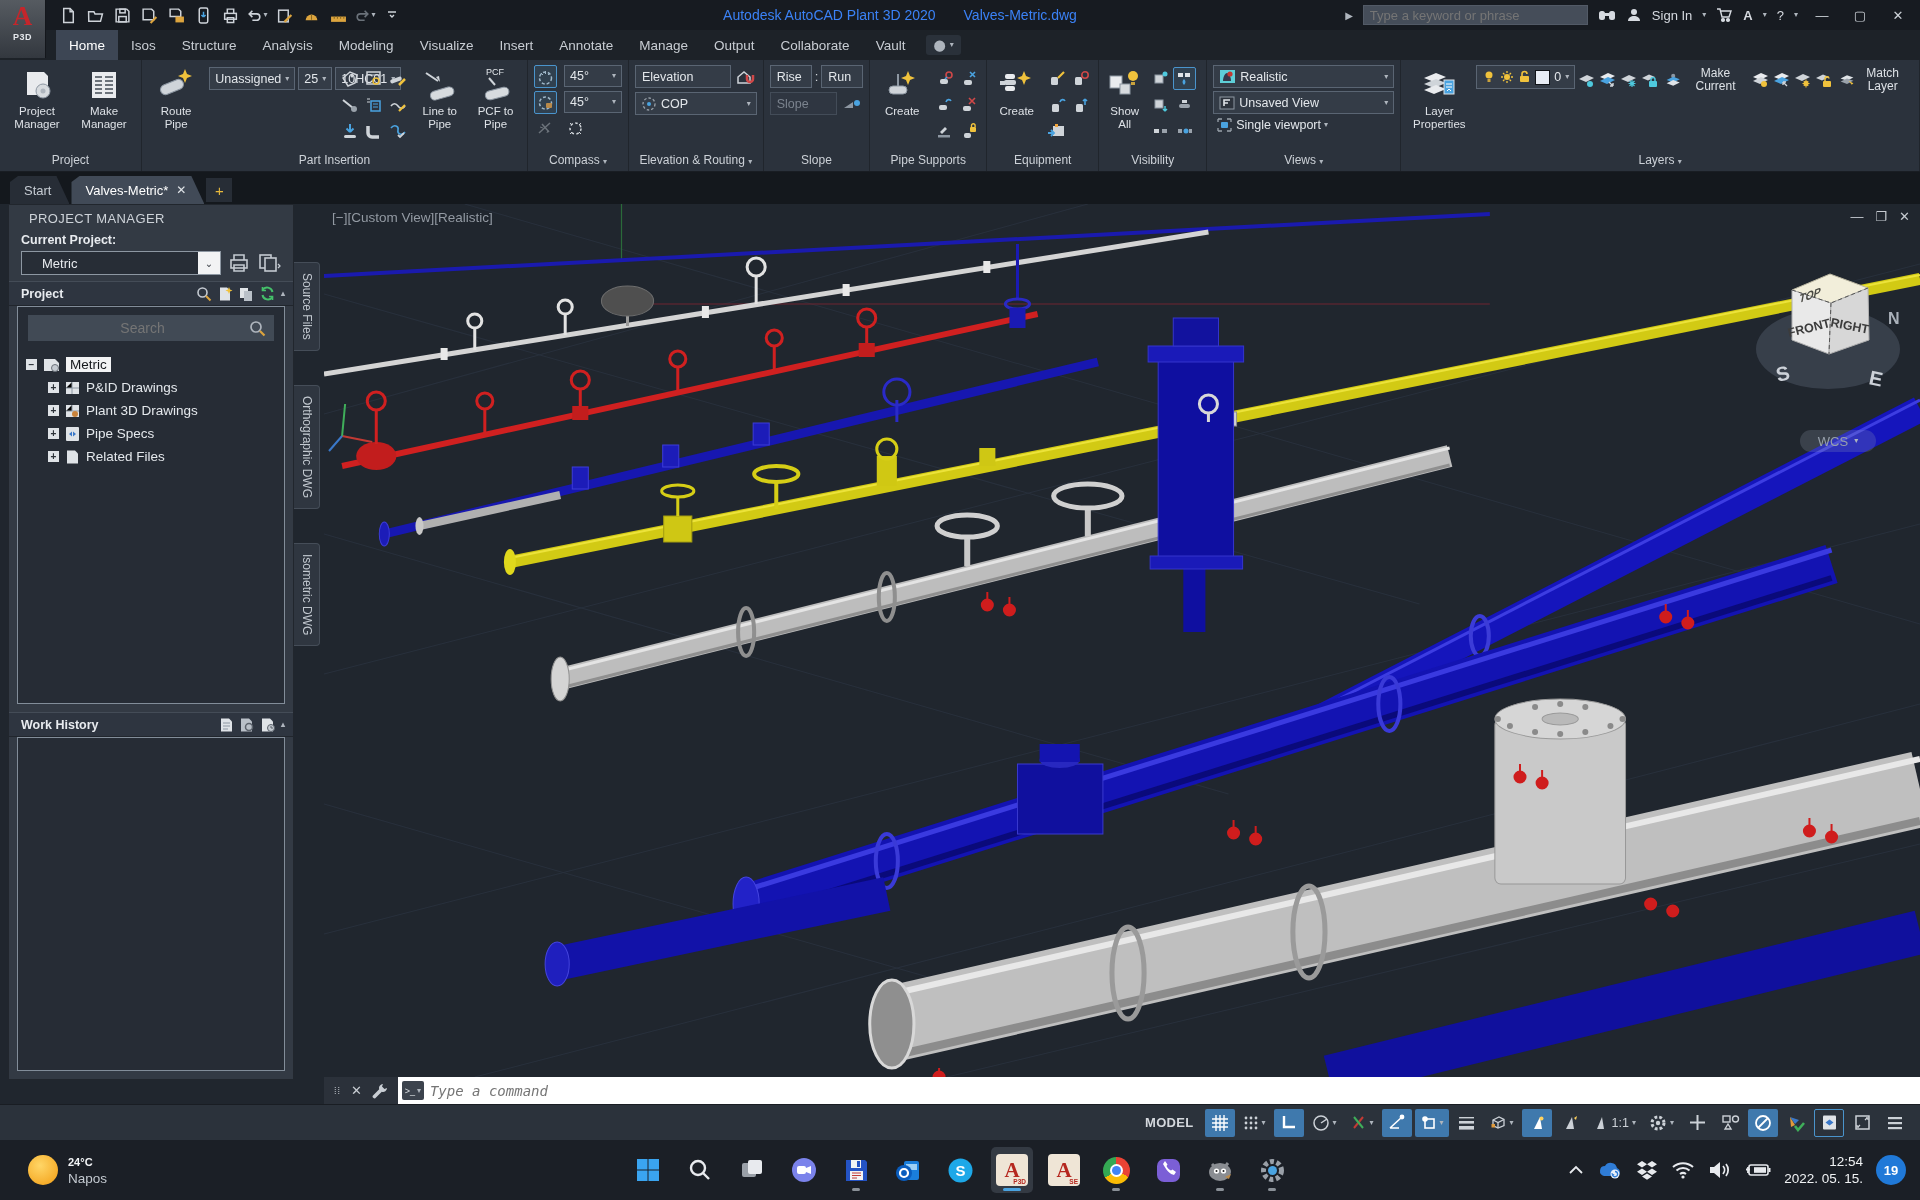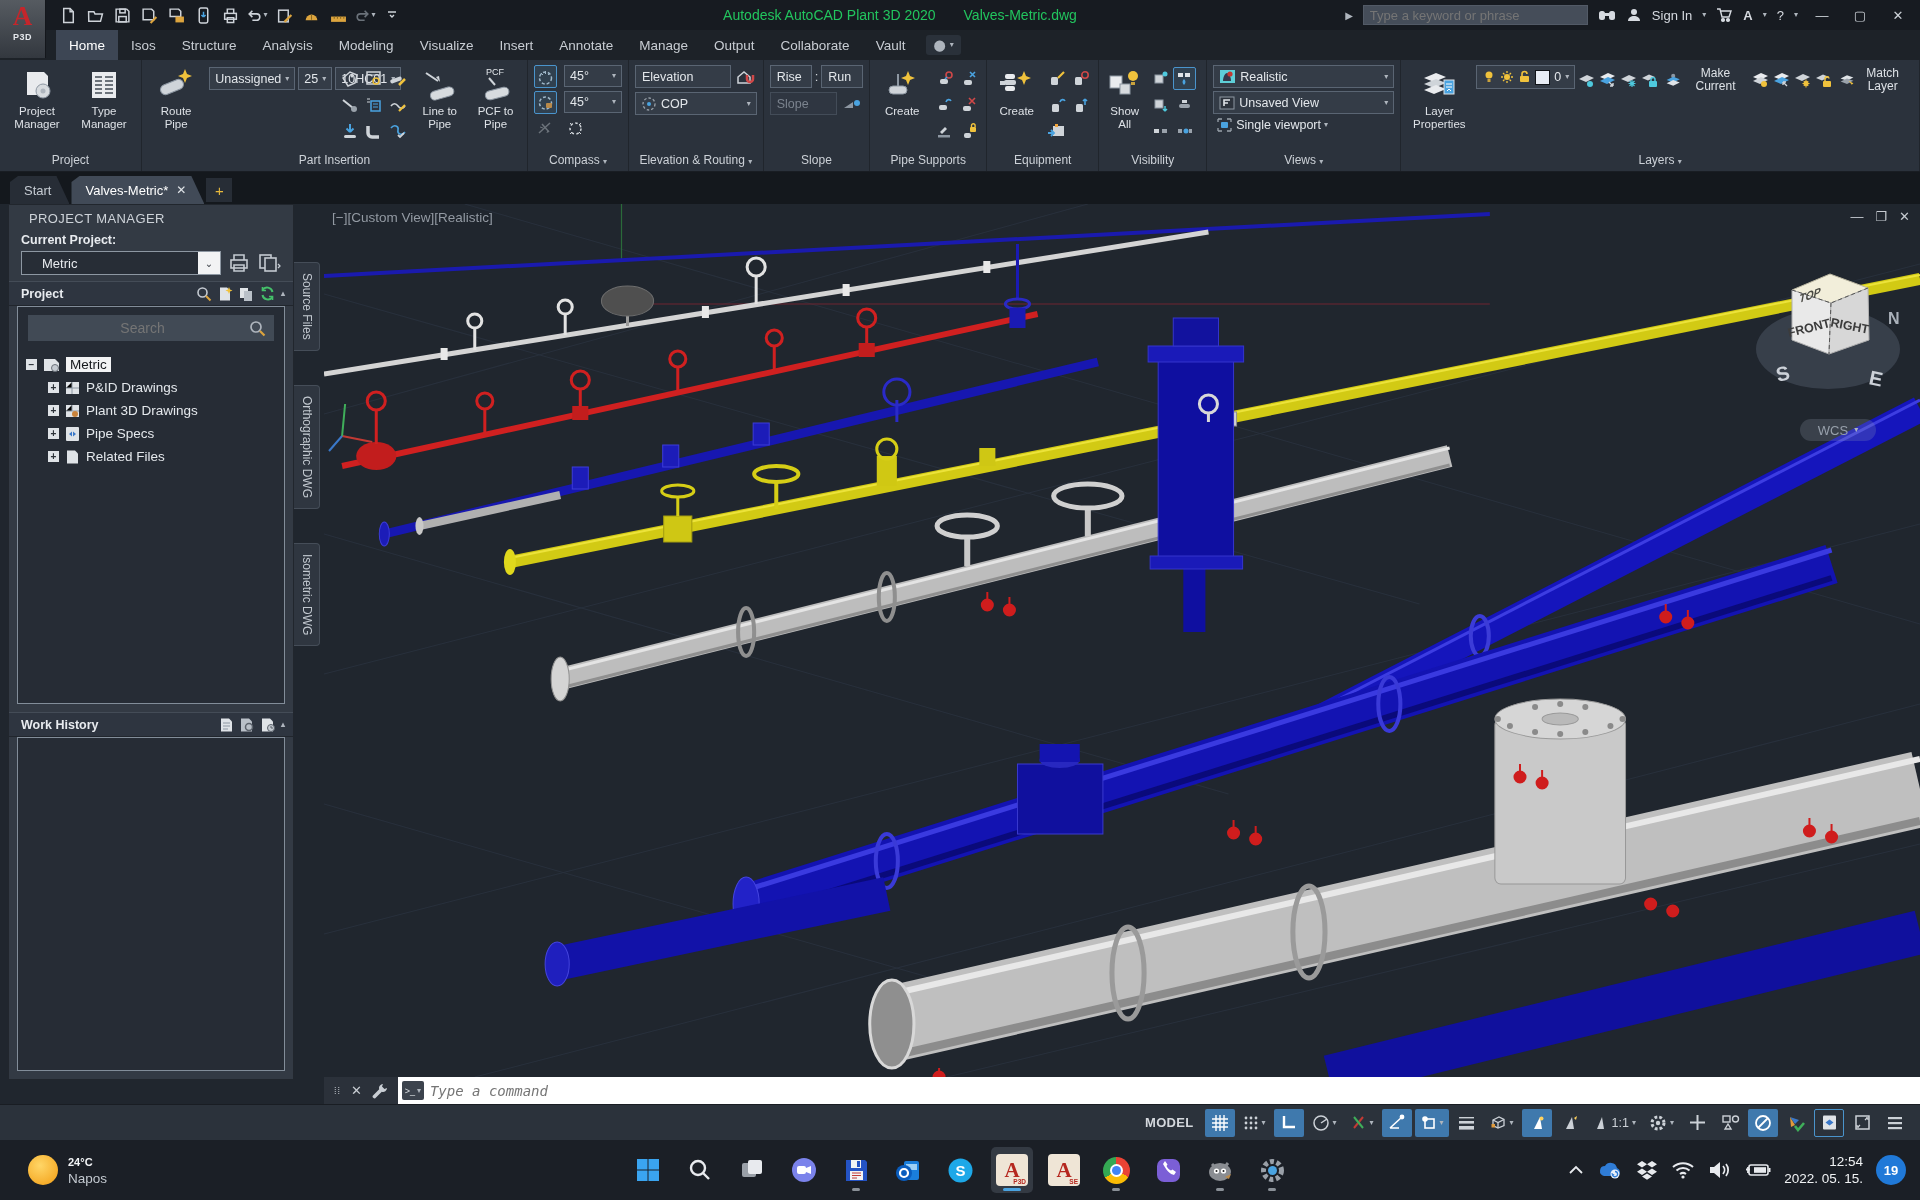--- a/index.html
+++ b/index.html
@@ -11,21 +11,21 @@
 
 .titlebar{height:30px;background:#171b21;display:flex;align-items:center;position:relative;z-index:9}
 .applogo{position:absolute;top:0;left:0;width:46px;height:58px;z-index:10;
   background:linear-gradient(#565b61,#33383f);display:flex;flex-direction:column;align-items:center;
   border-right:1px solid #14171c;cursor:pointer}
 .applogo .a{color:#c5262b;font-weight:bold;font-size:27px;line-height:32px;font-family:"Liberation Serif",serif}
 .applogo .badge{color:#e3e6ea;font-size:9px;font-weight:bold;letter-spacing:.5px}
 .qat{display:flex;align-items:center;gap:3px;margin-left:56px}
 .qat .qbtn{width:24px;height:24px;display:flex;align-items:center;justify-content:center;border-radius:2px}
 .caret{font-size:8px;color:#aeb5bd;line-height:1}
-.tb-title{position:absolute;left:0;right:0;text-align:center;padding-right:120px;font-size:14px;color:#22c55e;pointer-events:none}
+.tb-title{position:absolute;left:0;right:0;text-align:center;padding-right:120px;font-size:14px;color:#3b82f6;pointer-events:none}
 .tb-title .doc{margin-left:28px}
 .tb-right{margin-left:auto;display:flex;align-items:center;gap:10px;padding-right:8px}
 .searchbox{width:225px;height:20px;background:#454d59;border:1px solid #525a66;display:flex;align-items:center;padding:0 6px}
 .searchbox input{width:100%;background:transparent;border:none;outline:none;color:#c3cad2;font-size:13px;font-family:"Liberation Sans",sans-serif}
 .tbtxt{color:#d6dae0;font-size:13px}
 .winbtn{width:28px;height:24px;display:flex;align-items:center;justify-content:center;color:#cdd2d8;font-size:13px}
 
 
 .tabrow{height:30px;background:#1d2228;display:flex;align-items:stretch;padding-left:56px}
 .rtab{padding:0 13px;display:flex;align-items:center;color:#c8cdd3;font-size:13.5px;cursor:pointer}
@@ -90,21 +90,21 @@
   color:#c3c9d0;font-size:12px;display:flex;align-items:center;justify-content:center;
   writing-mode:vertical-rl;padding:10px 0;cursor:pointer}
 .vtab+.vtab{margin-top:34px}
 
 
 .canvas{flex:1;position:relative;background:#20262e;overflow:hidden}
 .scene{position:absolute;top:0;left:0;width:100%;height:873px}
 .vp-label{position:absolute;top:6px;left:8px;color:#939aa3;font-size:13.5px;display:flex;gap:0}
 .vp-controls{position:absolute;top:5px;right:10px;display:flex;gap:12px;color:#c6cbd1;font-size:13px}
 .viewcube{position:absolute;top:50px;right:16px;width:152px;height:170px}
-.wcs{position:absolute;top:215px;right:44px;width:76px;height:22px;border-radius:11px;
+.wcs{position:absolute;top:226px;right:44px;width:76px;height:22px;border-radius:11px;
   background:rgba(150,162,180,.22);display:flex;align-items:center;justify-content:center;gap:6px;
   color:#97a0ab;font-size:13px}
 .cmdbar{position:absolute;left:0;right:0;bottom:0;height:27px;display:flex;align-items:stretch;background:#2b313a}
 .cmd-grip{display:flex;align-items:center;gap:10px;padding:0 10px;color:#c9ced4}
 .cmd-input{flex:1;background:#fff;display:flex;align-items:center;gap:6px;padding:0 4px}
 .cmd-chip{width:22px;height:19px;background:#3c434d;border-radius:2px;display:flex;align-items:center;justify-content:center;gap:2px;
   color:#dfe3e7;font-size:9px}
 .cmd-input input{flex:1;border:none;outline:none;font-family:"DejaVu Sans Mono",monospace;font-style:italic;
   font-size:14px;color:#5c5c5c;background:transparent}
 
@@ -301,21 +301,21 @@
           </span>
         <span>Project Manager</span>
       </div>
       <div class="bigbtn">
         <span class="bicon">
             <svg width="34" height="34" viewBox="0 0 34 34">
               <rect x="5" y="4" width="24" height="26" fill="#e9ebee"></rect>
               <path d="M8 9h7M8 13h7M8 17h7M8 21h7M8 25h7M18 9h8M18 13h8M18 17h8M18 21h8M18 25h8" stroke="#6b727a" stroke-width="2"></path>
             </svg>
           </span>
-        <span>Type Manager</span>
+        <span>Make Manager</span>
       </div>
     </div>
     <div class="rp-label">Project</div>
   </div>
 
   <div class="rpanel" style="width:386px">
     <div class="rp-body">
       <div class="bigbtn">
         <span class="bicon">
             <svg width="38" height="38" viewBox="0 0 38 38">

